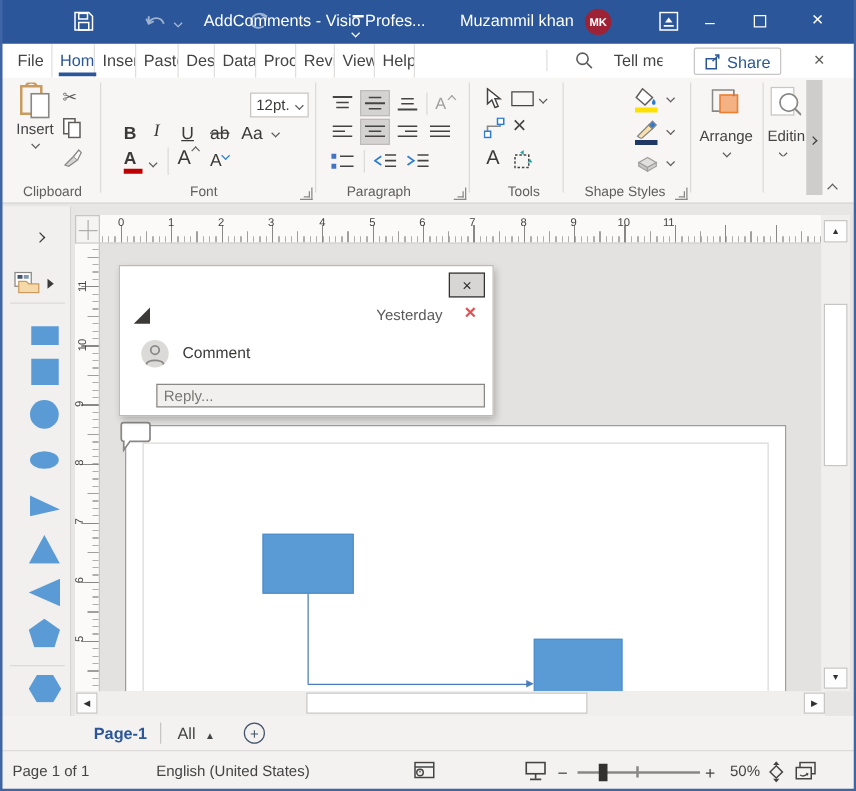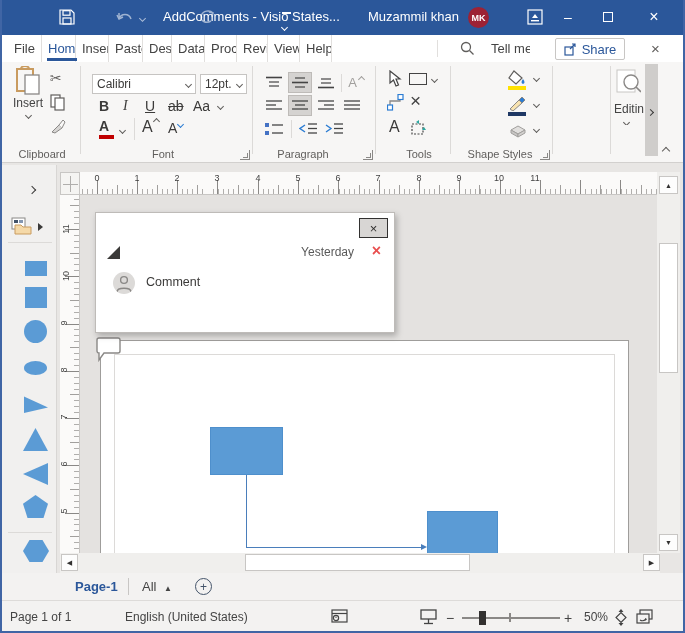--- a/index.html
+++ b/index.html
@@ -86,21 +86,21 @@
     <div class="tb-ico" style="left:198px;top:9px;opacity:.55">
       <svg width="18" height="16" viewBox="0 0 18 16">
           <path d="M15 4 C12 1, 5 1, 3 7 C2 12, 8 15, 13 12" fill="none" stroke="#fff" stroke-width="1.5"></path>
           <path d="M11 3 L15 4 L14 8" fill="none" stroke="#fff" stroke-width="1.5"></path>
         </svg>
     </div>
     <div class="tb-ico" style="left:282px;top:12px">
       <div style="width:9px;height:2px;background:#fff;margin-bottom:2px"></div><span class="cv" style="border-color:#fff"></span>
     </div>
 
-    <div class="tb-text" style="left:163px;">AddComments - Visio States...</div>
+    <div class="tb-text" style="left:163px;">AddComments - Visio Profes...</div>
     <div class="tb-text" style="left:368px;">Muzammil khan</div>
     <div class="avatar" style="left:468px;top:7px">MK</div>
     <div class="tb-ico" style="left:527px;top:9px">
       <svg width="16" height="16" viewBox="0 0 16 16">
           <rect x="1" y="1" width="14" height="14" fill="none" stroke="#fff" stroke-width="1.2"></rect>
           <path d="M8 5 L11 9 L5 9 Z" fill="#fff"></path>
           <rect x="4" y="11" width="8" height="1.4" fill="#fff"></rect>
         </svg>
     </div>
     <div class="winbtn" style="left:556px">–</div>
@@ -160,24 +160,20 @@
     </div>
     <div class="abs" style="left:50px;top:56px">
       <svg width="16" height="16" viewBox="0 0 16 16">
           <path d="M2 14 L9 7 L12 10 L5 15 Z" fill="#d8d6d4" stroke="#8a8886"></path>
           <path d="M9 7 L13 2 L15 4 L12 10" fill="#faf9f8" stroke="#8a8886"></path>
         </svg>
     </div>
     <div class="glabel" style="left:12px;width:60px">Clipboard</div>
     <div class="gdiv" style="left:80px"></div>
 
-    <div class="combob" style="left:92px;top:12px;width:104px">
-      <span>Calibri</span>
-        <span class="cv"></span>
-    </div>
     <div class="combob" style="left:200px;top:12px;width:47px">
       <span>12pt.</span>
         <span class="cv"></span>
     </div>
     <div class="abs btxt" style="left:99px;top:36px;font-weight:bold">B</div>
     <div class="abs btxt" style="left:123px;top:36px;font-style:italic;font-family:'Liberation Serif',serif">I</div>
     <div class="abs btxt" style="left:145px;top:36px;text-decoration:underline">U</div>
     <div class="abs btxt" style="left:168px;top:36px;text-decoration:line-through">ab</div>
     <div class="abs btxt" style="left:193px;top:36px">
       <span>Aa</span>
@@ -327,20 +323,29 @@
           <path d="M3 8 L10 4 L17 8 L10 12 Z" fill="#e1dfdd" stroke="#a19f9d"></path>
           <path d="M3 8 L10 12 L10 15 L3 11 Z" fill="#c8c6c4" stroke="#a19f9d"></path>
           <path d="M17 8 L10 12 L10 15 L17 11 Z" fill="#d2d0ce" stroke="#a19f9d"></path>
         </svg>
     </div>
     <span class="cv" style="position:absolute;left:534px;top:65px"></span>
     <div class="glabel" style="left:462px;width:76px">Shape Styles</div>
     <div class="launcher" style="left:540px"></div>
     <div class="gdiv" style="left:552px"></div>
 
+    <div class="bigbtn" style="left:556px;top:6px;width:50px">
+      <svg width="30" height="30" viewBox="0 0 30 30">
+          <rect x="4" y="4" width="17" height="17" fill="none" stroke="#8a8886" stroke-width="1.2"></rect>
+          <rect x="10" y="8" width="14" height="14" fill="#f4b183" stroke="#ed7d31" stroke-width="1.3"></rect>
+          <path d="M4 21 L9 21 M21 4 L21 9" stroke="#8a8886" stroke-width="1.2"></path>
+        </svg>
+      <span style="margin-top:4px">Arrange</span>
+      <span class="cv" style="margin-top:4px"></span>
+    </div>
     <div class="gdiv" style="left:610px"></div>
 
     <div class="bigbtn" style="left:614px;top:6px;width:30px;overflow:hidden;align-items:flex-start">
       <svg width="26" height="28" viewBox="0 0 26 28" style="margin-left:1px">
           <rect x="2" y="2" width="18" height="22" fill="#fff" stroke="#c8c6c4"></rect>
           <circle cx="16" cy="14" r="7" fill="#fff" stroke="#8a8886" stroke-width="1.4"></circle>
           <line x1="21" y1="19" x2="26" y2="24" stroke="#8a8886" stroke-width="1.6"></line>
         </svg>
       <span style="margin-top:6px;white-space:nowrap">Editing</span>
       <span class="cv" style="margin-top:4px;margin-left:10px"></span>
@@ -454,20 +459,21 @@
     <span style="position:absolute;left:11px;top:33px;width:0;height:0;border-right:13px solid #3b3a39;border-top:13px solid transparent"></span>
     <div class="abs" style="right:40px;top:32px;font-size:12px;color:#595959">Yesterday</div>
     <div class="abs" style="right:13px;top:29px;font-size:16px;color:#e94f4f;font-weight:bold">×</div>
     <div class="abs" style="left:17px;top:59px;width:22px;height:22px;border-radius:50%;background:#dcdad8;overflow:hidden">
       <svg width="22" height="22" viewBox="0 0 22 22">
           <circle cx="11" cy="8" r="3.4" fill="none" stroke="#8a8886" stroke-width="1.4"></circle>
           <path d="M4 20 c0-5 14-5 14 0" fill="none" stroke="#8a8886" stroke-width="1.4"></path>
         </svg>
     </div>
     <div class="abs" style="left:50px;top:62px;font-size:12.5px;color:#3b3a39">Comment</div>
+    <input class="replybox" placeholder="Reply..." style="">
   </div>
 
   <div class="pagetabs">
     <div class="abs" style="left:75px;top:6px;font-size:13px;font-weight:bold;color:#2b579a">Page-1</div>
     <div class="abs" style="left:128px;top:5px;width:1px;height:17px;background:#c8c6c4"></div>
     <div class="abs" style="left:142px;top:6px;font-size:13px;color:#444">
       <span>All</span>
       <span style="font-size:8px;margin-left:4px;color:#444">▲</span>
     </div>
     <div class="abs" style="left:195px;top:5px;width:17px;height:17px;border:1.4px solid #44546a;border-radius:50%;display:flex;align-items:center;justify-content:center;font-size:12px;color:#44546a">+</div>

